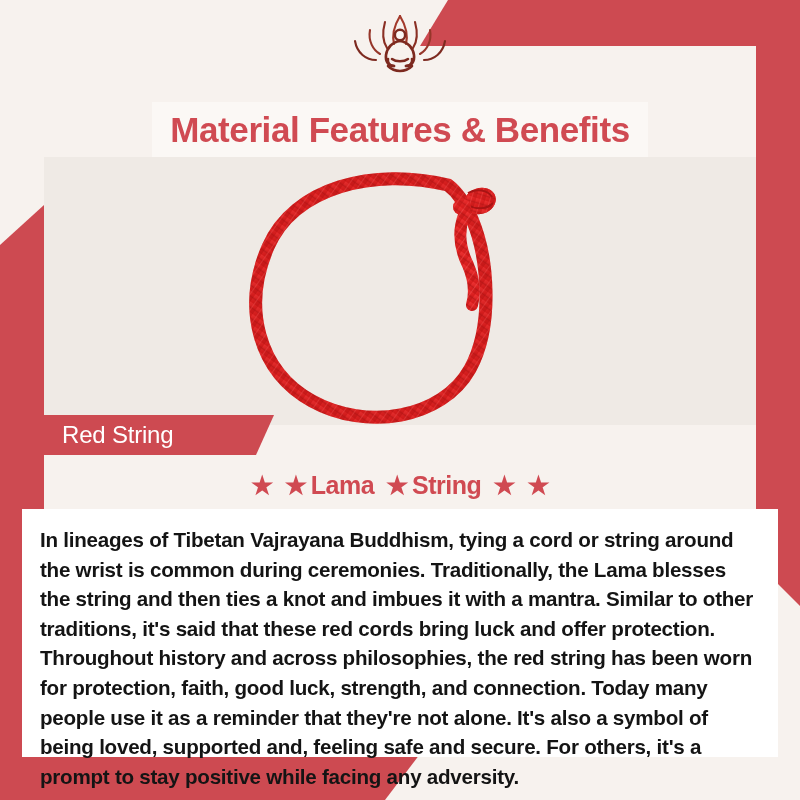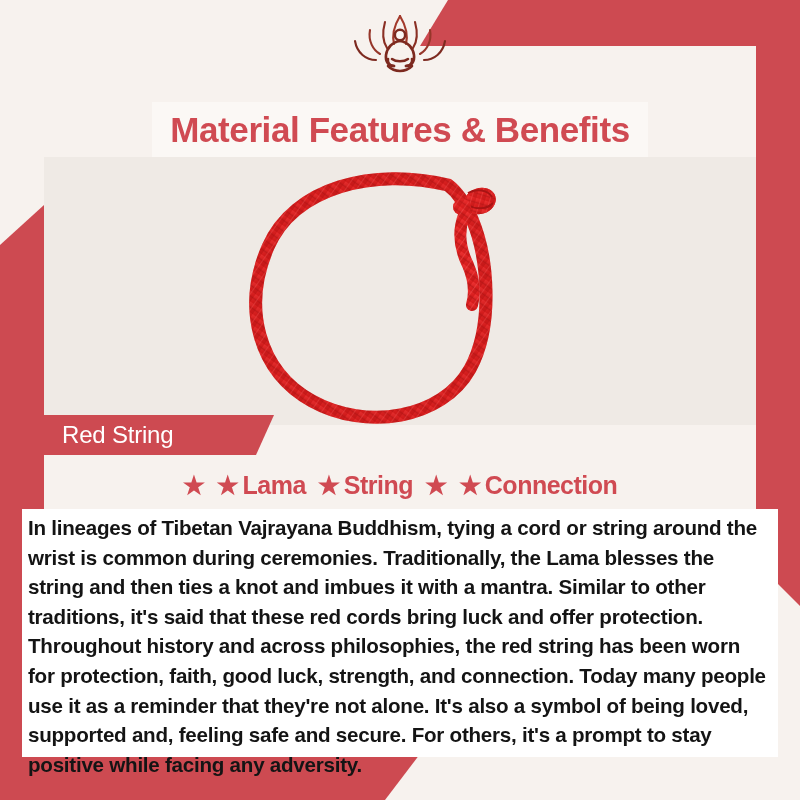--- a/index.html
+++ b/index.html
@@ -107,21 +107,21 @@
     z-index:6;
     padding:4px 6px 0 6px;
     box-sizing:border-box;
   }
   .body-text{
     color:#141414;
     font-size:20.6px;
     line-height:29.6px;
     font-weight:bold;
     letter-spacing:-0.25px;
-    margin:0;
+    margin:12px;
   }
 </style>
 </head>
 <body>
 
 <div class="page">
 
   <div class="band band-top-right"></div>
   <div class="band band-right"></div>
   <div class="band band-left"></div>
@@ -205,21 +205,20 @@
     </span>
     <span class="benefit">
       <span class="star">★</span>
       <span>String</span>
     </span>
     <span class="benefit">
       <span class="star">★</span>
     </span>
     <span class="benefit">
       <span class="star">★</span>
-      <span>Connection</span>
     </span>
   </div>
 
   <div class="body-box">
     <p class="body-text">In lineages of Tibetan Vajrayana Buddhism, tying a cord or string around the wrist is common during ceremonies. Traditionally, the Lama blesses the string and then ties a knot and imbues it with a mantra. Similar to other traditions, it's said that these red cords bring luck and offer protection. Throughout history and across philosophies, the red string has been worn for protection, faith, good luck, strength, and connection. Today many people use it as a reminder that they're not alone. It's also a symbol of being loved, supported and, feeling safe and secure. For others, it's a prompt to stay positive while facing any adversity.</p>
   </div>
 
 </div>
 
 </body></html>

